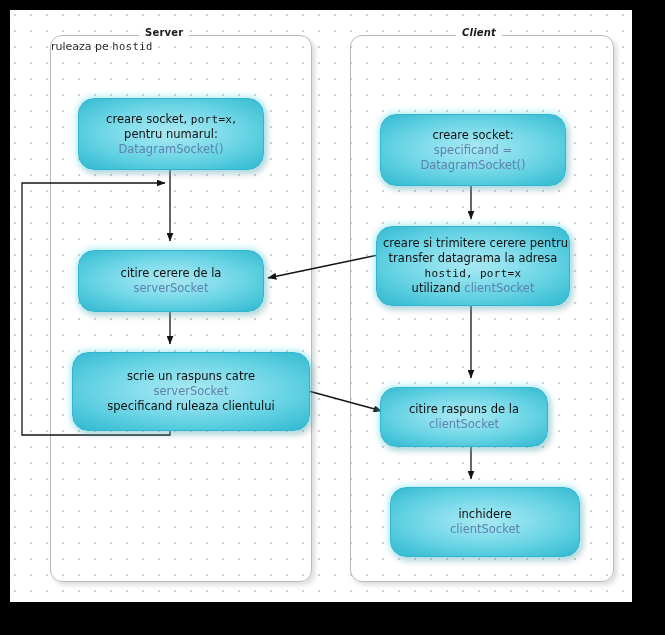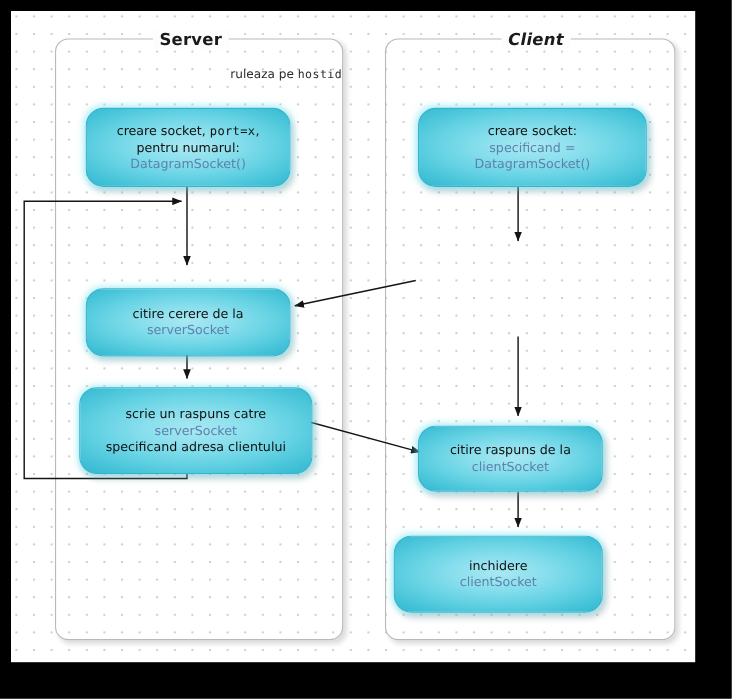--- a/index.html
+++ b/index.html
@@ -25,30 +25,30 @@
     background:transparent;
     box-shadow:3px 3px 5px rgba(0,0,0,0.14);
   }
   .panel-title{
     position:absolute;
     top:-9px;
     background:#fdfdfd;
     padding:0 6px;
     font-family:"DejaVu Sans","Liberation Sans",sans-serif;
     font-weight:bold;
-    font-size:15px;
+    font-size:10px;
     color:#1a1a1a;
     white-space:nowrap;
     letter-spacing:0.2px;
   }
   .panel-sub{
     position:absolute;
-    top:25px;
+    top:4px;
     width:100%;
-    text-align:right;
+    text-align:left;
     font-family:"DejaVu Sans","Liberation Sans",sans-serif;
     font-size:11px;
     color:#2b2b2b;
     white-space:nowrap;
   }
   .panel-sub .mono{
     font-family:"DejaVu Sans Mono","Liberation Mono",monospace;
     font-size:10.5px;
     letter-spacing:0.4px;
   }
@@ -144,51 +144,59 @@
   </svg>
 
   <div class="node" style="left:68px;top:88px;width:186px;height:72px;">
     <span class="lbl">
       <span class="ln"><span>creare socket, </span><span class="mono">port=x</span><span>,</span></span>
       <span class="ln">pentru numarul:</span>
       <span class="ln soft">DatagramSocket()</span>
     </span>
   </div>
 
-  <div class="node" style="left:68px;top:240px;width:186px;height:62px;margin-top:12px;">
+  <div class="node" style="left:68px;top:240px;width:186px;height:62px;">
     <span class="lbl">
       <span class="ln">citire cerere de la</span>
       <span class="ln soft">serverSocket</span>
     </span>
   </div>
 
-  <div class="node" style="left:62px;top:342px;width:212px;height:79px;">
+  <div class="node" style="left:62px;top:342px;width:238px;height:79px;">
     <span class="lbl">
       <span class="ln">scrie un raspuns catre</span>
       <span class="ln soft">serverSocket</span>
-      <span class="ln">specificand adresa clientului</span>
-    </span>
-  </div>
-
-  <div class="node" style="left:370px;top:88px;width:208px;height:72px;">
+      <span class="ln">specificand ruleaza clientului</span>
+    </span>
+  </div>
+
+  <div class="node" style="left:370px;top:104px;width:186px;height:72px;">
     <span class="lbl">
       <span class="ln">creare socket:</span>
       <span class="ln soft">specificand =</span>
       <span class="ln soft">DatagramSocket()</span>
     </span>
   </div>
 
+  <div class="node" style="left:366px;top:216px;width:194px;height:80px;">
+    <span class="lbl">
+      <span class="ln">creare si trimitere cerere pentru</span>
+      <span class="ln">transfer datagrama la adresa</span>
+      <span class="ln mono">hostid, port=x</span>
+      <span class="ln"><span>utilizand </span><span class="soft">clientSocket</span></span>
+    </span>
+  </div>
 
   <div class="node" style="left:370px;top:377px;width:168px;height:60px;">
     <span class="lbl">
       <span class="ln">citire raspuns de la</span>
       <span class="ln soft">clientSocket</span>
     </span>
   </div>
 
-  <div class="node" style="left:348px;top:477px;width:190px;height:70px;">
+  <div class="node" style="left:380px;top:477px;width:190px;height:70px;">
     <span class="lbl">
       <span class="ln">inchidere</span>
       <span class="ln soft">clientSocket</span>
     </span>
   </div>
 
 </div>
 
 </body></html>

